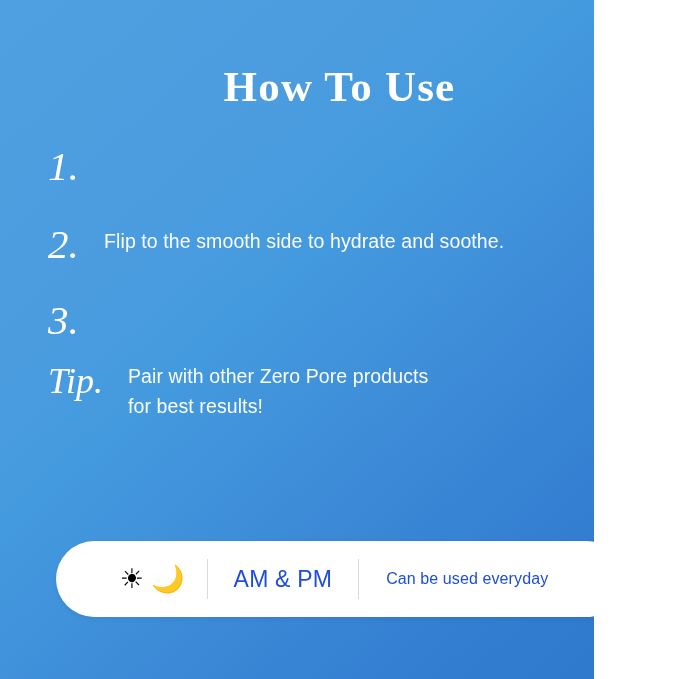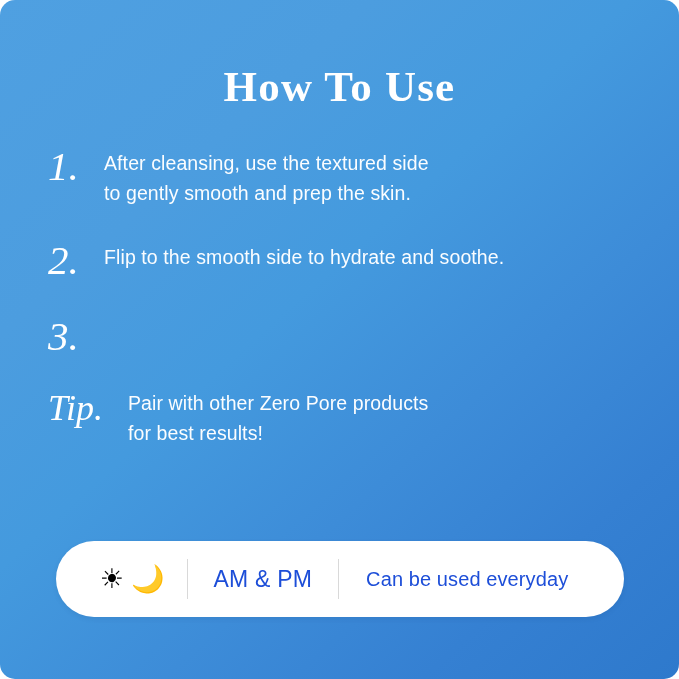--- a/index.html
+++ b/index.html
@@ -9,32 +9,31 @@
   body {
     width: 679px;
     height: 679px;
     overflow: hidden;
     font-family: "Liberation Sans", sans-serif;
     -webkit-font-smoothing: antialiased;
   }
 
   #card {
     position: relative;
-    width: 679px;
+    width: 594px;
     height: 679px;
     box-sizing: border-box;
     background: linear-gradient(138deg,
                 #4fa0e1 0%,
                 #4c9ddf 26%,
                 #449ade 44%,
                 #3d8cd8 64%,
                 #3580d2 82%,
                 #2e79cc 100%);
     overflow: hidden;
-    border-radius: 15px;
   }
 
   
   #title {
     position: absolute;
     top: 63px;
     left: 0;
     width: 679px;
     text-align: center;
     font-family: "Liberation Serif", "DejaVu Serif", serif;
@@ -55,21 +54,21 @@
   }
 
   .step {
     position: relative;
     display: block;
     min-height: 44px;
   }
   .step-1 { margin-top: 0px; }
   .step-2 { margin-top: 34px; }
   .step-3 { margin-top: 32px; }
-  .step-4 { margin-top: 26px; }
+  .step-4 { margin-top: 15px; }
 
   .step-marker {
     position: absolute;
     left: 48px;
     top: -2px;
     width: 74px;
     font-family: "Liberation Serif", "DejaVu Serif", serif;
     font-style: italic;
     font-size: 41px;
     line-height: 1;
@@ -142,40 +141,36 @@
     font-family: "Liberation Sans", sans-serif;
     color: #1d4ed8;
     white-space: nowrap;
   }
   #banner-ampm {
     font-size: 23px;
     letter-spacing: 0.2px;
     padding: 0 26px;
   }
   #banner-note {
-    font-size: 20px;
+    font-size: 16px;
     letter-spacing: 0.1px;
     padding: 0 20px 0 27px;
   }
 </style>
 </head>
 <body>
 
 <div id="card">
 
   <div id="title">How To Use</div>
 
   <div id="steps">
 
     <div class="step step-1">
       <div class="step-marker">1.</div>
-      <div class="step-body">
-        <span class="ln">After cleansing, use the textured side</span>
-        <span class="ln">to gently smooth and prep the skin.</span>
-      </div>
     </div>
 
     <div class="step step-2">
       <div class="step-marker">2.</div>
       <div class="step-body">
         <span class="ln">Flip to the smooth side to hydrate and soothe.</span>
       </div>
     </div>
 
     <div class="step step-3">

